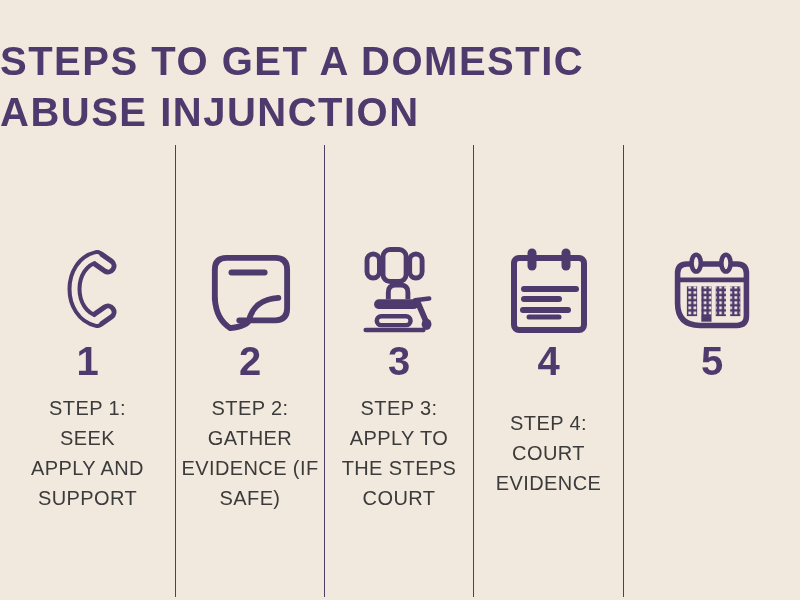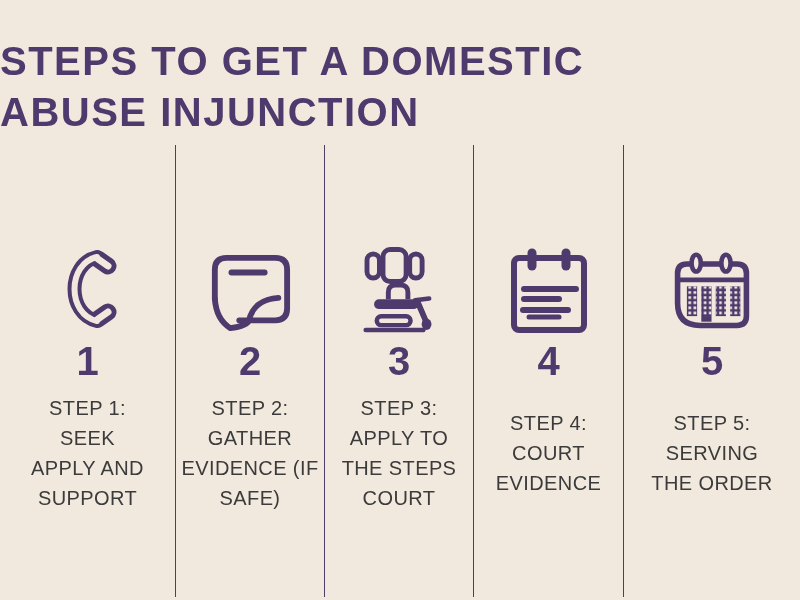--- a/index.html
+++ b/index.html
@@ -149,21 +149,16 @@
           <rect x="31.5" y="40" width="11" height="38" fill="#4f3a6d"></rect>
           <rect x="47" y="40" width="11" height="32" fill="#4f3a6d"></rect>
           <rect x="62.5" y="40" width="11" height="32" fill="#4f3a6d"></rect>
           <rect x="16" y="40" width="11" height="32" fill="url(#calDots)"></rect>
           <rect x="31.5" y="40" width="11" height="32" fill="url(#calDots)"></rect>
           <rect x="47" y="40" width="11" height="32" fill="url(#calDots)"></rect>
           <rect x="62.5" y="40" width="11" height="32" fill="url(#calDots)"></rect>
         </svg>
       </div>
       <div class="step-number">5</div>
-      <div class="step-text-box">
-        <div class="step-text">STEP 5:
-SERVING
-THE ORDER</div>
-      </div>
     </div>
 
   </div>
 </div>
 
 </body></html>

